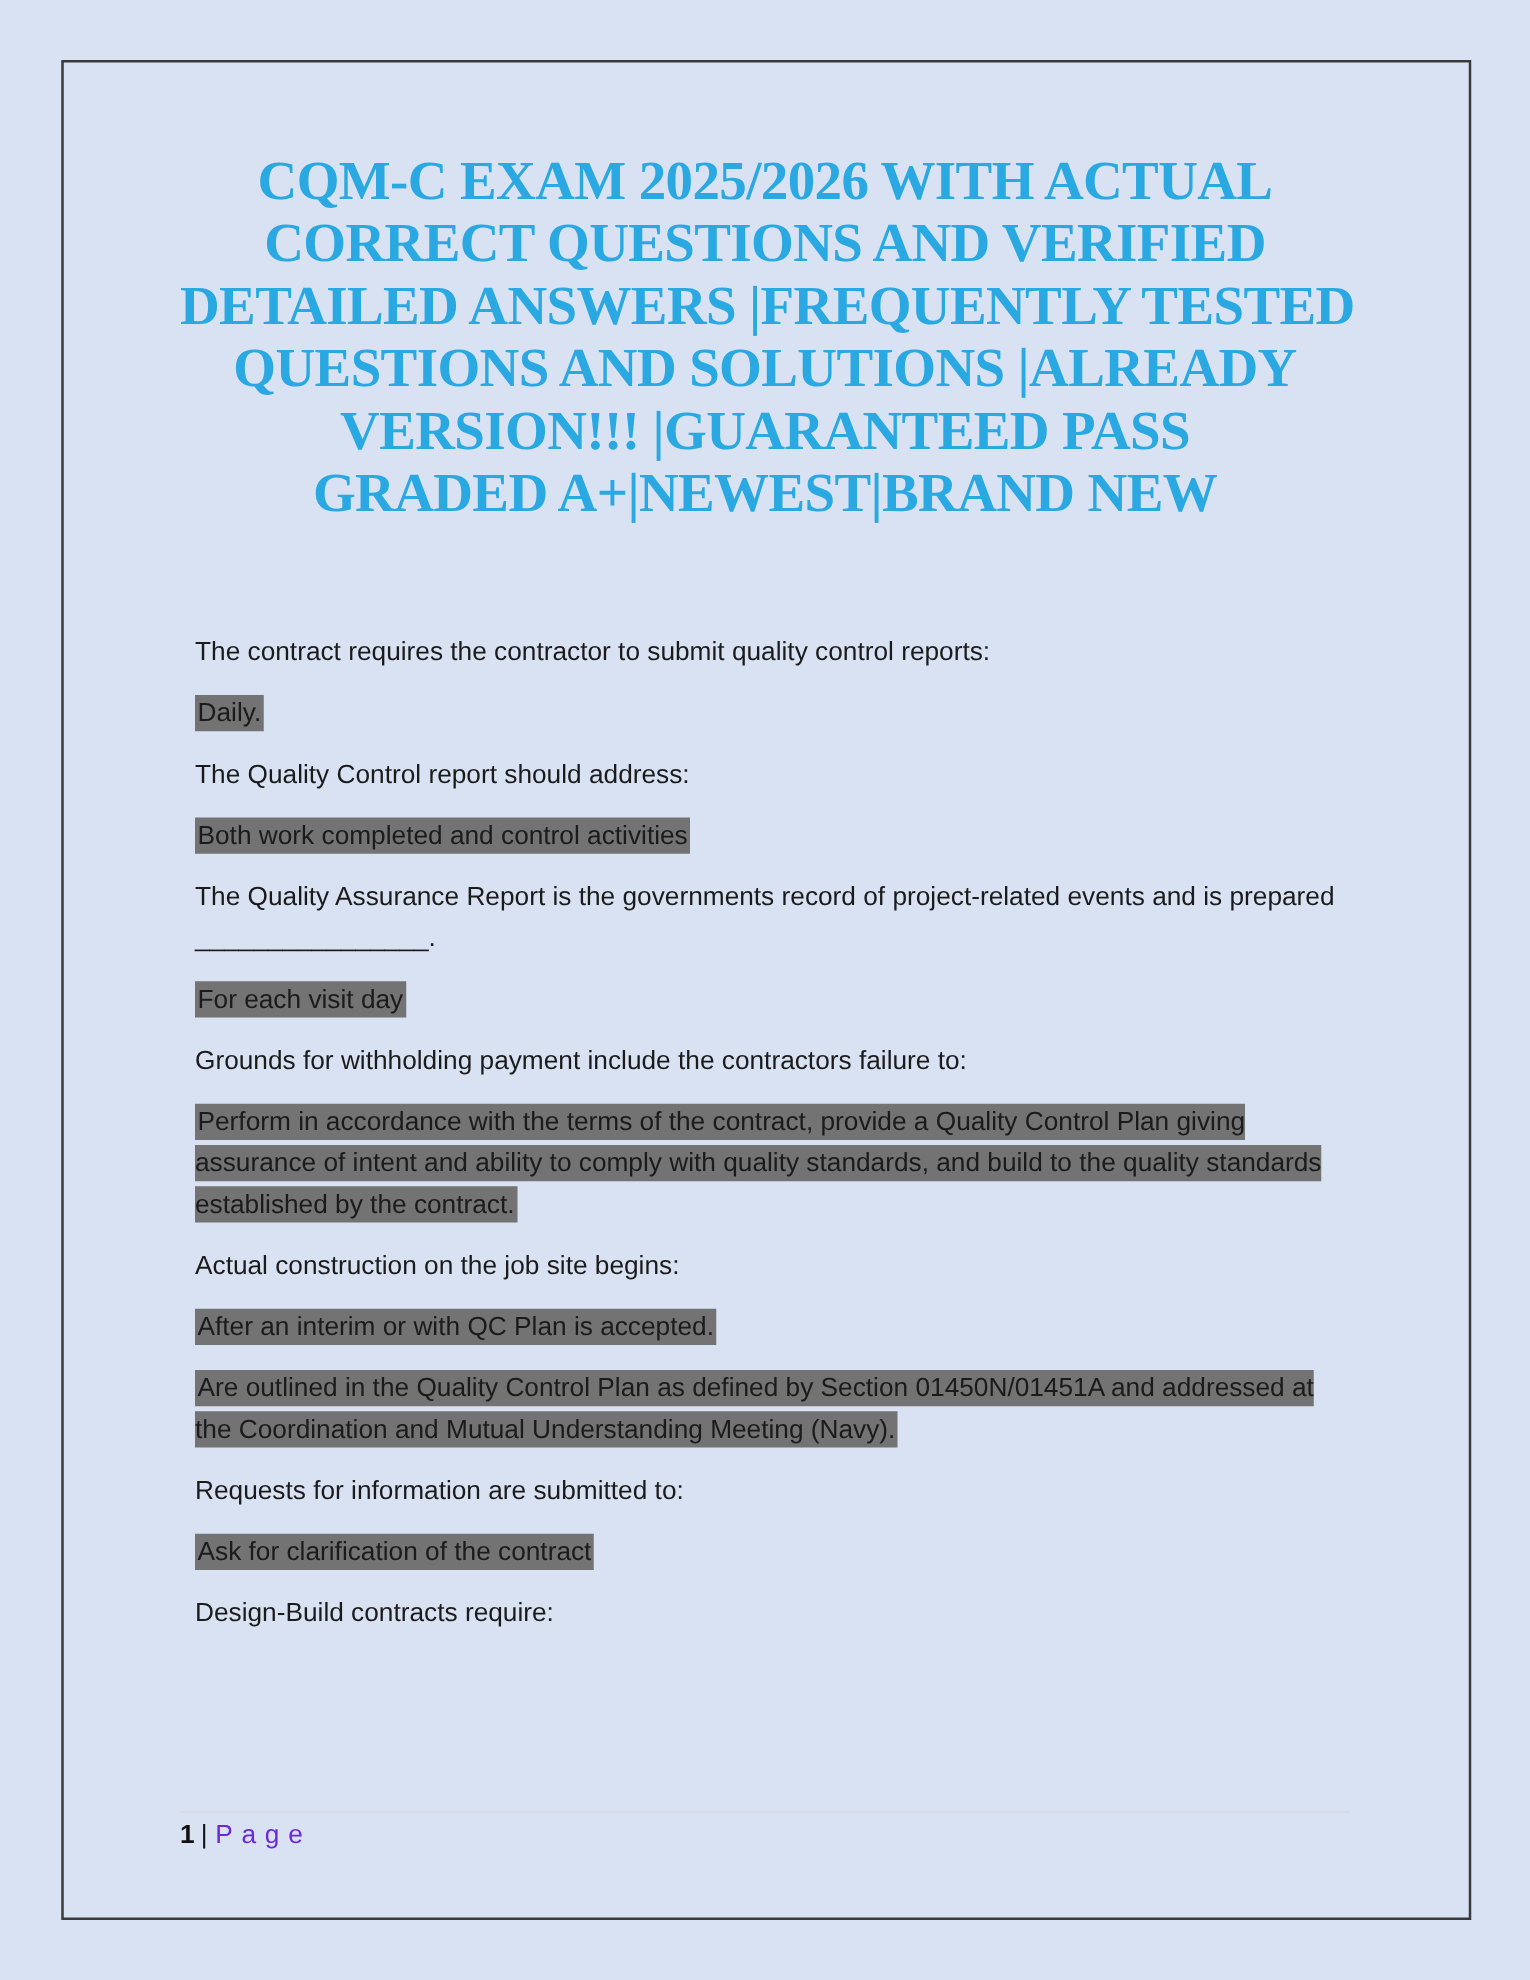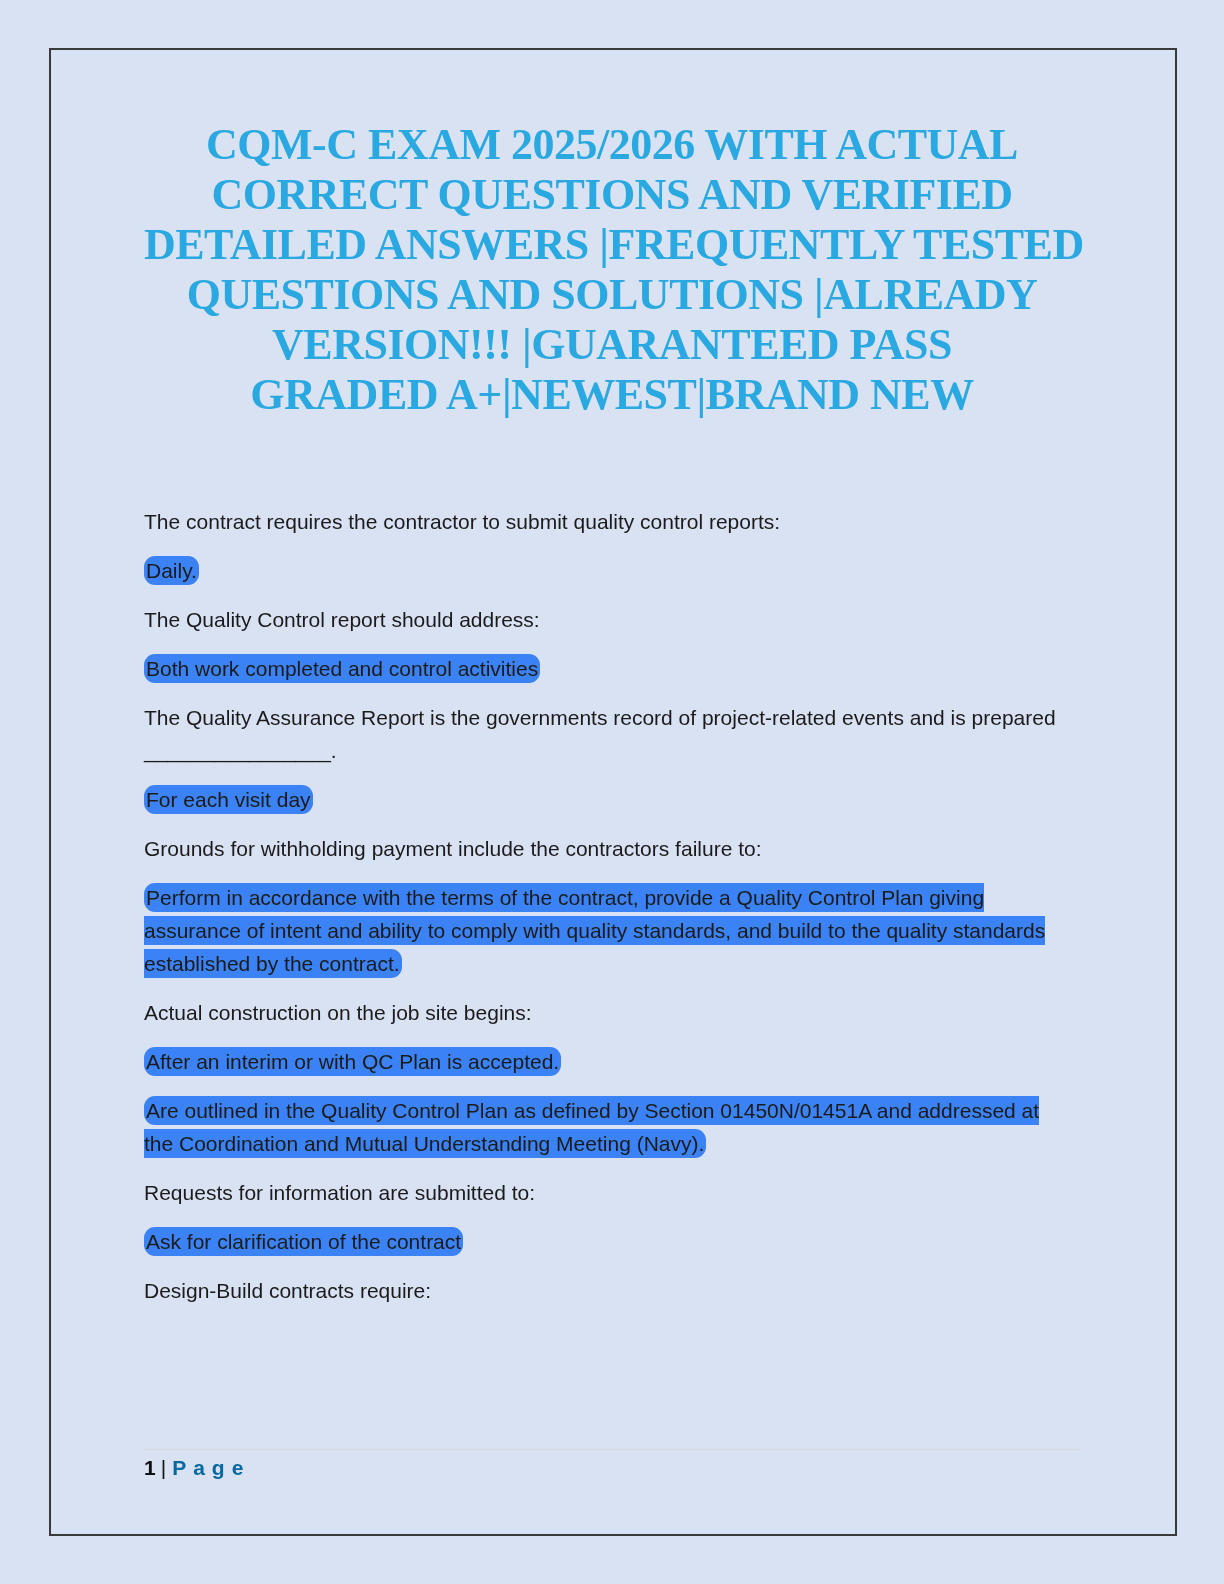--- a/index.html
+++ b/index.html
@@ -34,49 +34,49 @@
     font-family: "Liberation Serif", serif;
     font-weight: bold;
     font-size: 44px;
     line-height: 50px;
     letter-spacing: -0.5px;
   }
   .doc-title .title-line { white-space: nowrap; }
   .body-text {
     margin-top: 85px;
     width: 922px;
+    margin-left: 12px;
   }
   .body-text p {
     font-size: 21px;
     line-height: 33px;
     color: #1b1b1b;
     margin: 0 0 16px 0;
   }
   mark.hl {
-    background: #3b82f6;
+    background: #737373;
     color: #1b1b1b;
     padding: 3px 2px;
-    border-radius: 11px;
   }
   .footer {
     position: absolute;
     left: 144px;
     top: 1449px;
     width: 936px;
     border-top: 1px solid #d8d8d8;
     padding-top: 1px;
   }
   .footer-line {
     font-size: 21px;
     line-height: 33px;
     color: #1b1b1b;
   }
   .page-number { font-weight: bold; color: #111; }
   .footer-sep { font-weight: normal; color: #111; margin: 0 6px 0 5px; }
-  .footer-label { color: #0369a1; letter-spacing: 7px; font-weight: bold; }
+  .footer-label { color: #6d28d9; letter-spacing: 7px; }
 </style>
 </head>
 <body>
 
 <div class="page-border"></div>
 
 <div class="content">
 
   <div class="doc-title">
     <div class="title-line">CQM-C EXAM 2025/2026 WITH ACTUAL</div>

